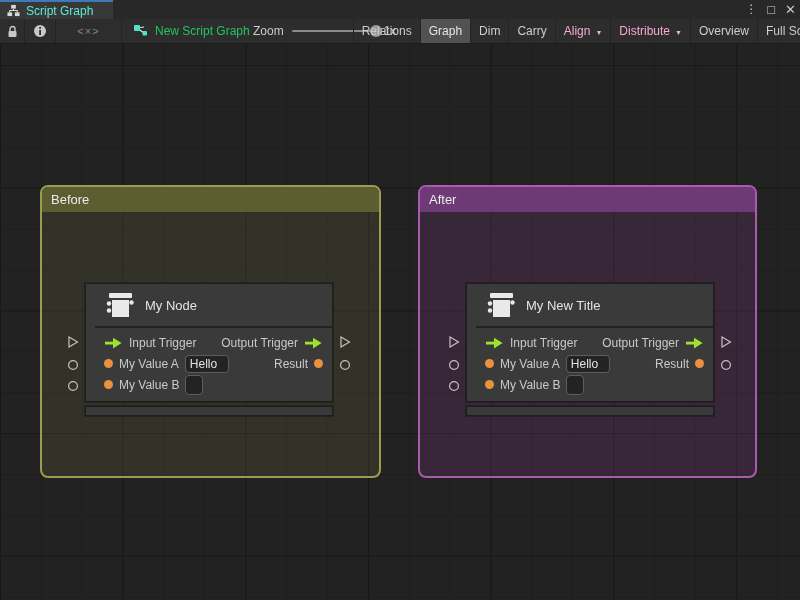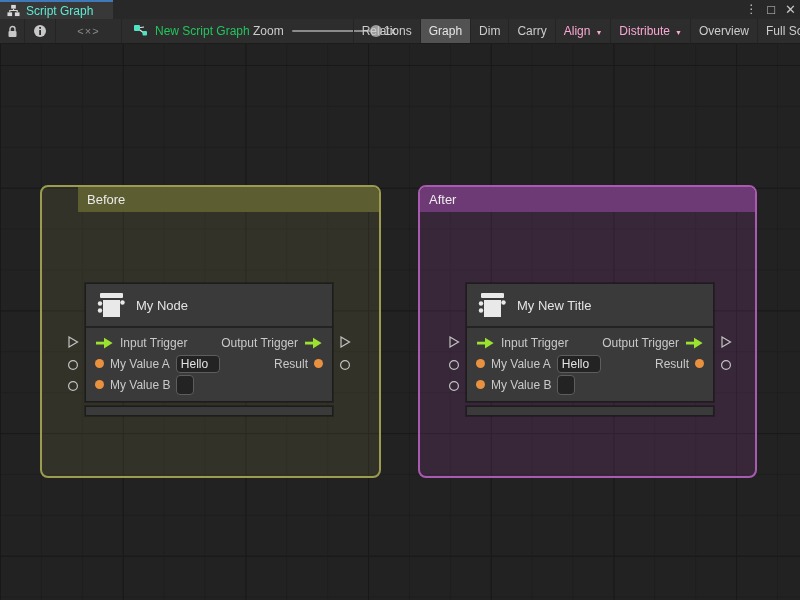--- a/index.html
+++ b/index.html
@@ -65,31 +65,32 @@
   
   .group {
     position:absolute; top:141px; height:293px; border-radius:8px;
     border:2px solid; overflow:hidden;
   }
   .group-header {
     height:25px; display:flex; align-items:center; padding-left:9px;
     font-size:13px; color:#ebebeb;
   }
   .group-before { left:40px; width:341px; border-color:#9b9c4e; background:rgba(160,164,87,0.13); }
-  .group-before .group-header { background:#5c5d31;margin-left:36px; }
+  .group-before .group-header { background:#5c5d31; }
   .group-after { left:418px; width:339px; border-color:#a85bb0; background:rgba(165,70,180,0.16); }
   .group-after .group-header { background:#6e3a75; }
 
   
   .node-wrap { position:absolute; width:248px; }
   .node-wrap.pos-before { left:85px; top:239px; }
   .node-wrap.pos-after  { left:466px; top:239px; }
   .node-main {
     background:#3a3a3a; border:1px solid #1d1d1d;
     box-shadow:0 0 0 1px rgba(0,0,0,0.25);
+    padding-left:9px;
   }
   .node-header {
     height:44px; display:flex; align-items:center; gap:10px;
     padding-left:10px; border-bottom:2px solid #232323;
     font-size:13px; color:#e3e3e3;
   }
   .node-body { padding:4px 0 6px 0; }
   .port-row { height:21px; display:flex; align-items:center; padding:0 9px; font-size:12px; color:#c9c9c9; }
   .port-row .grow { flex:1; }
   .port-row .plabel { margin:12px 6px; }

